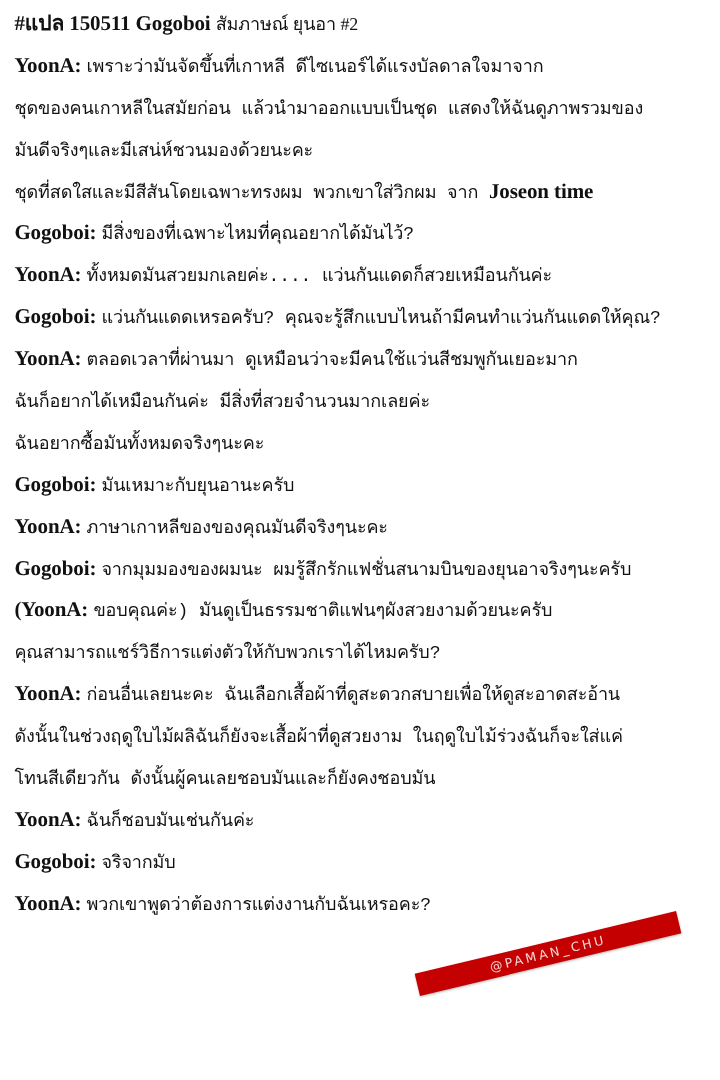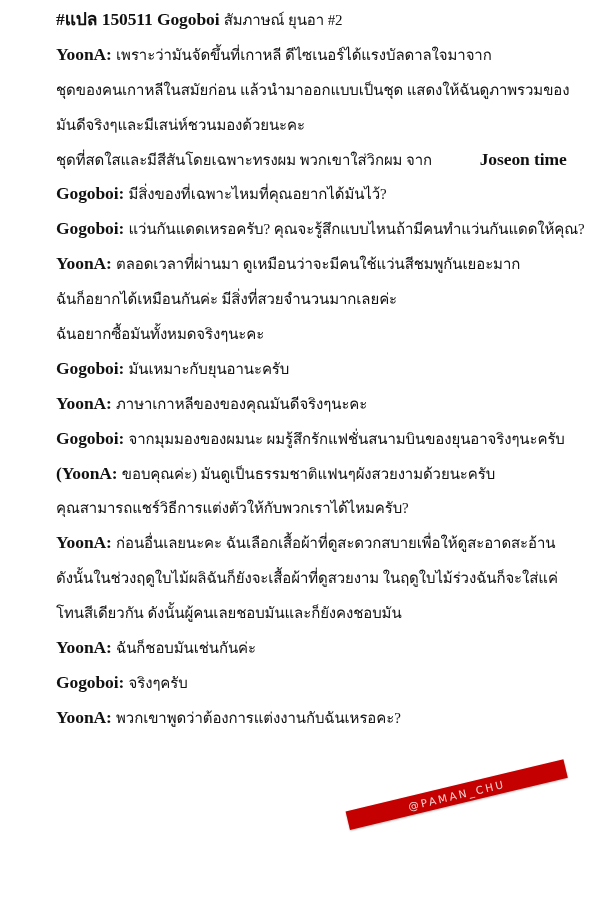--- a/index.html
+++ b/index.html
@@ -24,25 +24,24 @@
     .line {
       height: 34.9px;
       line-height: 30px;
       font-size: 17.5px;
       white-space: nowrap;
       font-weight: bold;
       letter-spacing: -0.1px;
     }
     .line .speaker {
       font-weight: bold;
-      margin-left: 44px;
     }
     .line .text {
       font-weight: normal;
-      font-family: Liberation Serif, serif;
+      font-family: Liberation Mono, monospace;
       font-size: 15px;
     }
     .line.title .text {
       font-family: Liberation Serif, serif;
     }
     .watermark {
       position: absolute;
       left: 350px;
       top: 811px;
       width: 224px;
@@ -68,32 +67,33 @@
 <div class="doc">
   <div class="line title">
     <span class="speaker">#แปล 150511 Gogoboi </span><span class="text">สัมภาษณ์ ยุนอา #2</span>
   </div>
 
   <div class="line"><span class="speaker">YoonA: </span><span class="text">เพราะว่ามันจัดขึ้นที่เกาหลี ดีไซเนอร์ได้แรงบัลดาลใจมาจาก</span></div>
   <div class="line"><span class="speaker"></span><span class="text">ชุดของคนเกาหลีในสมัยก่อน แล้วนำมาออกแบบเป็นชุด แสดงให้ฉันดูภาพรวมของ</span></div>
   <div class="line"><span class="speaker"></span><span class="text">มันดีจริงๆและมีเสน่ห์ชวนมองด้วยนะคะ</span></div>
   <div class="line"><span class="speaker"></span><span class="text">ชุดที่สดใสและมีสีสันโดยเฉพาะทรงผม พวกเขาใส่วิกผม จาก </span><span class="speaker">Joseon time</span></div>
   <div class="line"><span class="speaker">Gogoboi: </span><span class="text">มีสิ่งของที่เฉพาะไหมที่คุณอยากได้มันไว้?</span></div>
+  <div class="line"><span class="speaker">YoonA: </span><span class="text">ทั้งหมดมันสวยมกเลยค่ะ.... แว่นกันแดดก็สวยเหมือนกันค่ะ</span></div>
   <div class="line"><span class="speaker">Gogoboi: </span><span class="text">แว่นกันแดดเหรอครับ? คุณจะรู้สึกแบบไหนถ้ามีคนทำแว่นกันแดดให้คุณ?</span></div>
   <div class="line"><span class="speaker">YoonA: </span><span class="text">ตลอดเวลาที่ผ่านมา ดูเหมือนว่าจะมีคนใช้แว่นสีชมพูกันเยอะมาก</span></div>
   <div class="line"><span class="speaker"></span><span class="text">ฉันก็อยากได้เหมือนกันค่ะ มีสิ่งที่สวยจำนวนมากเลยค่ะ</span></div>
   <div class="line"><span class="speaker"></span><span class="text">ฉันอยากซื้อมันทั้งหมดจริงๆนะคะ</span></div>
   <div class="line"><span class="speaker">Gogoboi: </span><span class="text">มันเหมาะกับยุนอานะครับ</span></div>
   <div class="line"><span class="speaker">YoonA: </span><span class="text">ภาษาเกาหลีของของคุณมันดีจริงๆนะคะ</span></div>
   <div class="line"><span class="speaker">Gogoboi: </span><span class="text">จากมุมมองของผมนะ ผมรู้สึกรักแฟชั่นสนามบินของยุนอาจริงๆนะครับ</span></div>
   <div class="line"><span class="speaker">(YoonA: </span><span class="text">ขอบคุณค่ะ) มันดูเป็นธรรมชาติแฟนๆผังสวยงามด้วยนะครับ</span></div>
   <div class="line"><span class="speaker"></span><span class="text">คุณสามารถแชร์วิธีการแต่งตัวให้กับพวกเราได้ไหมครับ?</span></div>
   <div class="line"><span class="speaker">YoonA: </span><span class="text">ก่อนอื่นเลยนะคะ ฉันเลือกเสื้อผ้าที่ดูสะดวกสบายเพื่อให้ดูสะอาดสะอ้าน</span></div>
   <div class="line"><span class="speaker"></span><span class="text">ดังนั้นในช่วงฤดูใบไม้ผลิฉันก็ยังจะเสื้อผ้าที่ดูสวยงาม ในฤดูใบไม้ร่วงฉันก็จะใส่แค่</span></div>
   <div class="line"><span class="speaker"></span><span class="text">โทนสีเดียวกัน ดังนั้นผู้คนเลยชอบมันและก็ยังคงชอบมัน</span></div>
   <div class="line"><span class="speaker">YoonA: </span><span class="text">ฉันก็ชอบมันเช่นกันค่ะ</span></div>
-  <div class="line"><span class="speaker">Gogoboi: </span><span class="text">จริงๆครับ</span></div>
+  <div class="line"><span class="speaker">Gogoboi: </span><span class="text">จริจากมับ</span></div>
   <div class="line"><span class="speaker">YoonA: </span><span class="text">พวกเขาพูดว่าต้องการแต่งงานกับฉันเหรอคะ?</span></div>
 </div>
 
 <div class="watermark">
   <span>@PAMAN_CHU</span>
 </div>
 
 </body></html>

